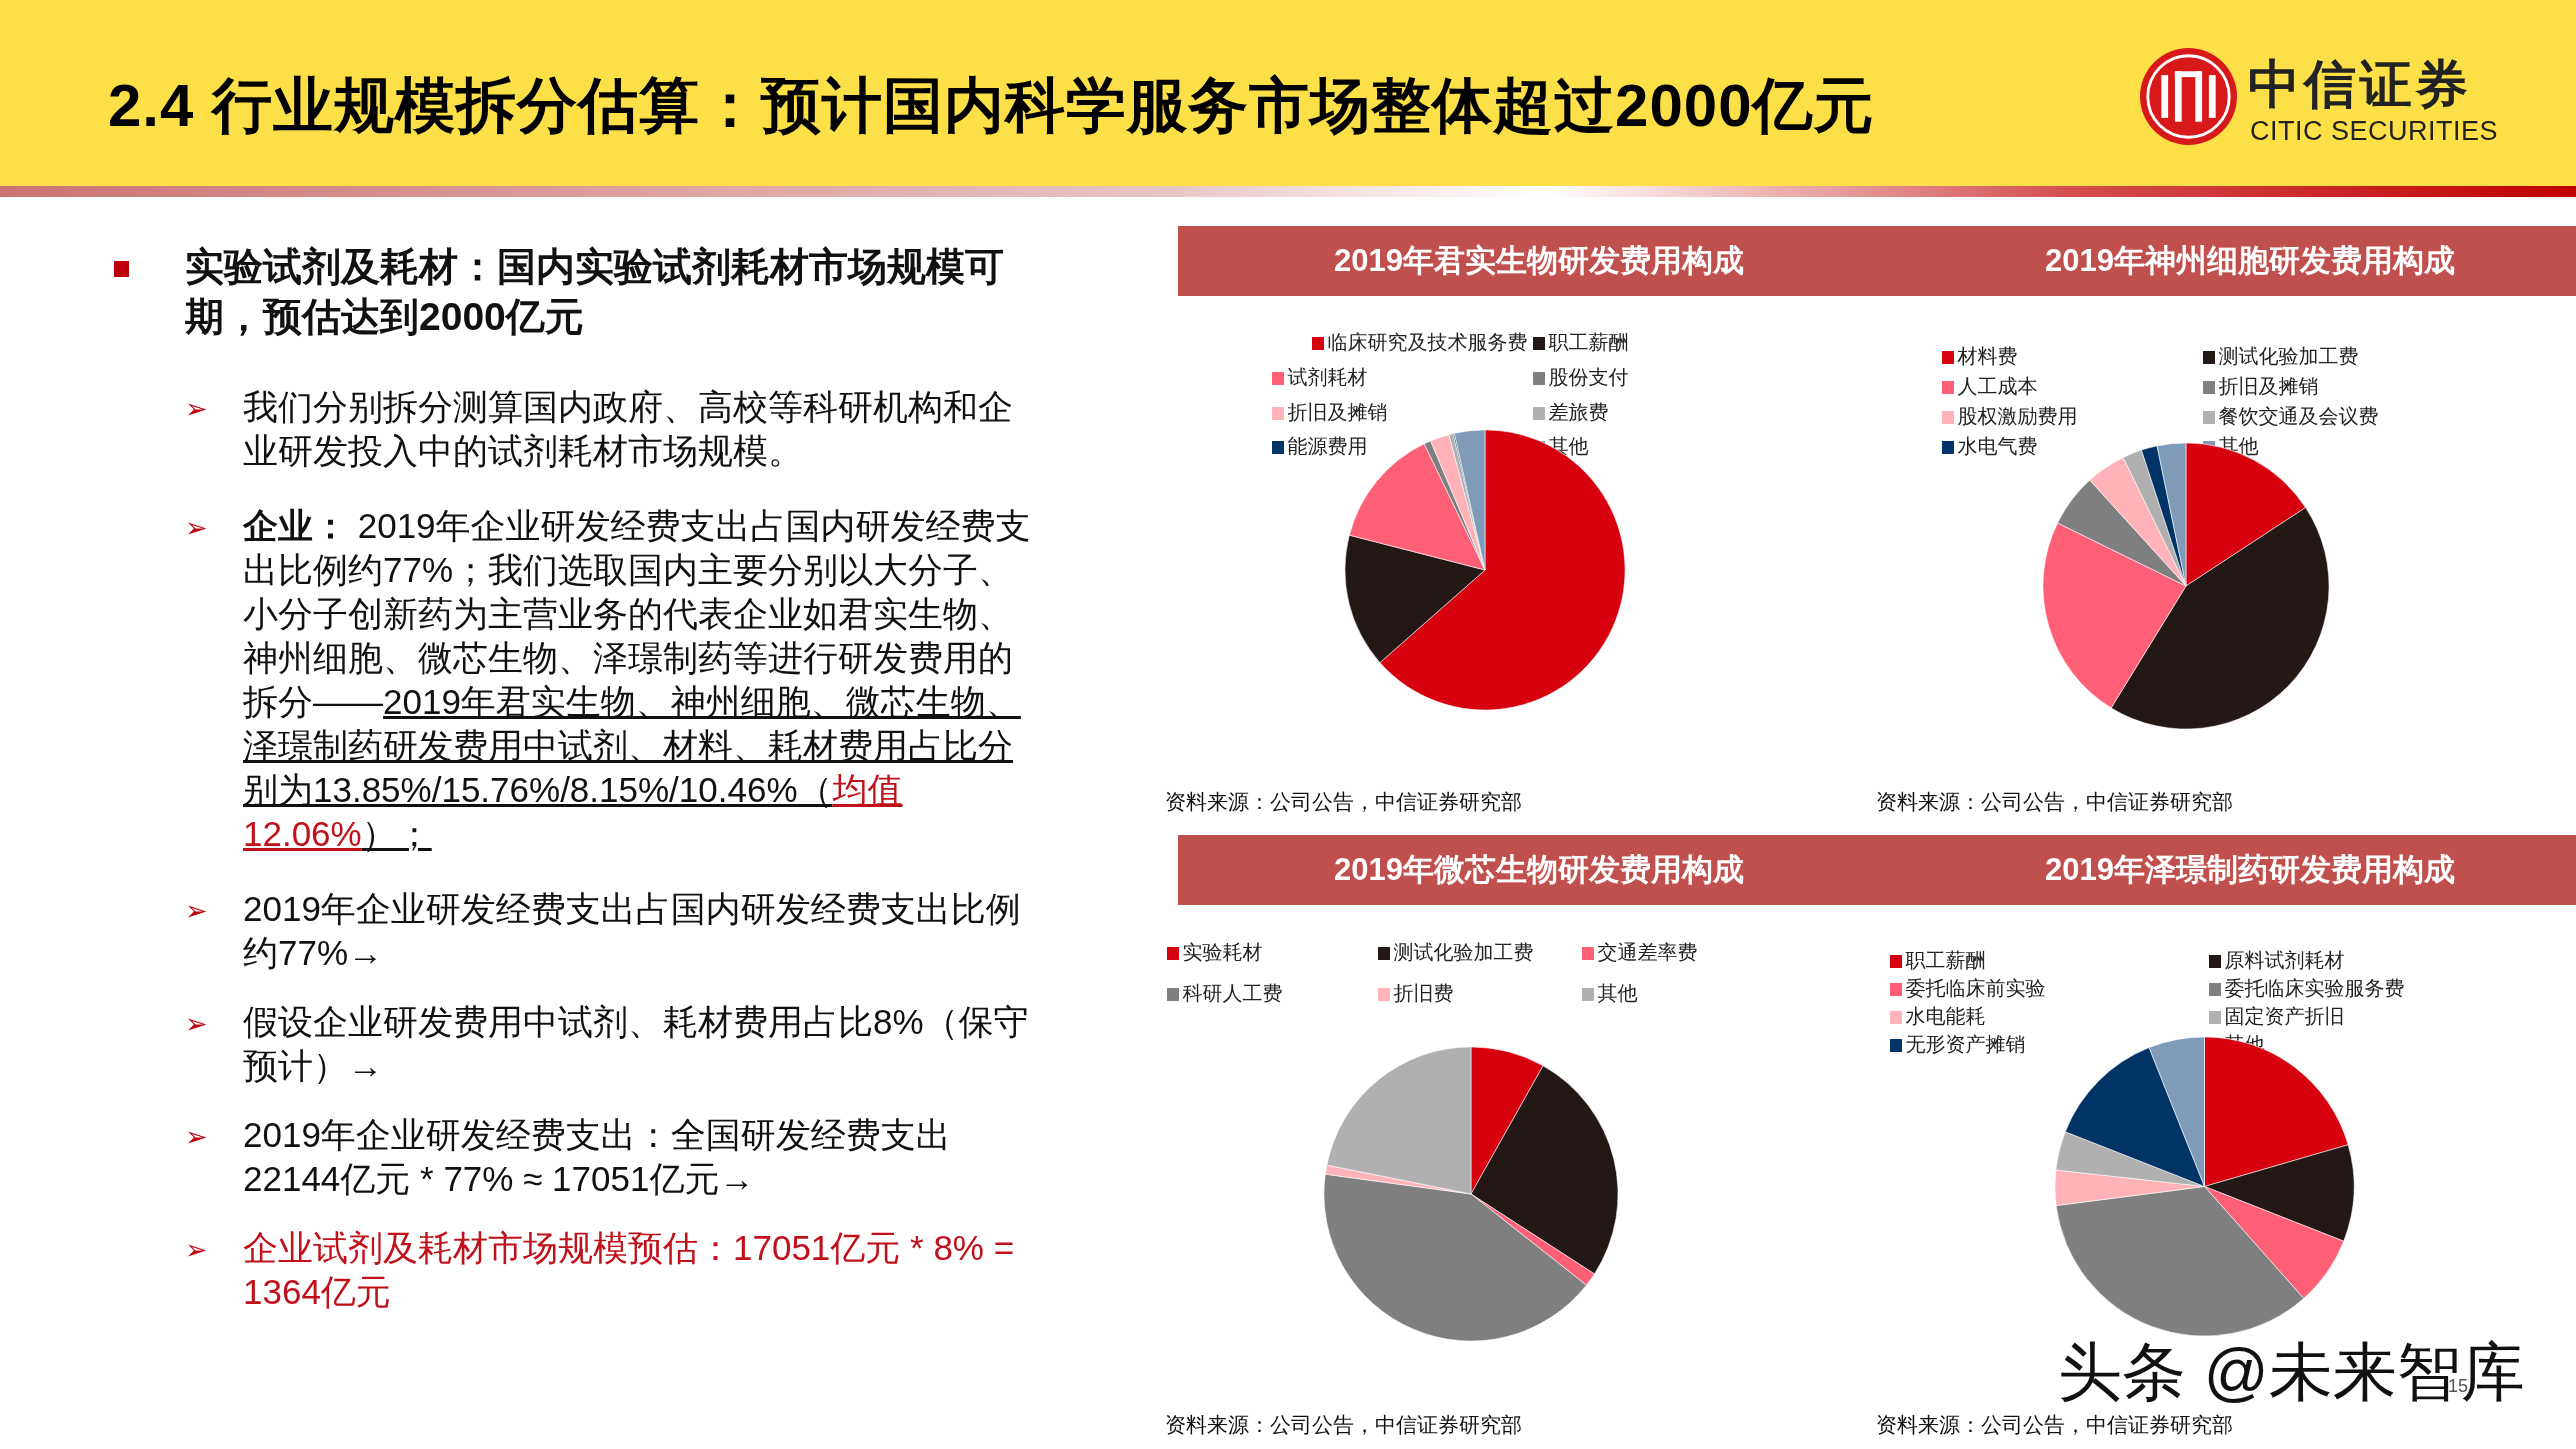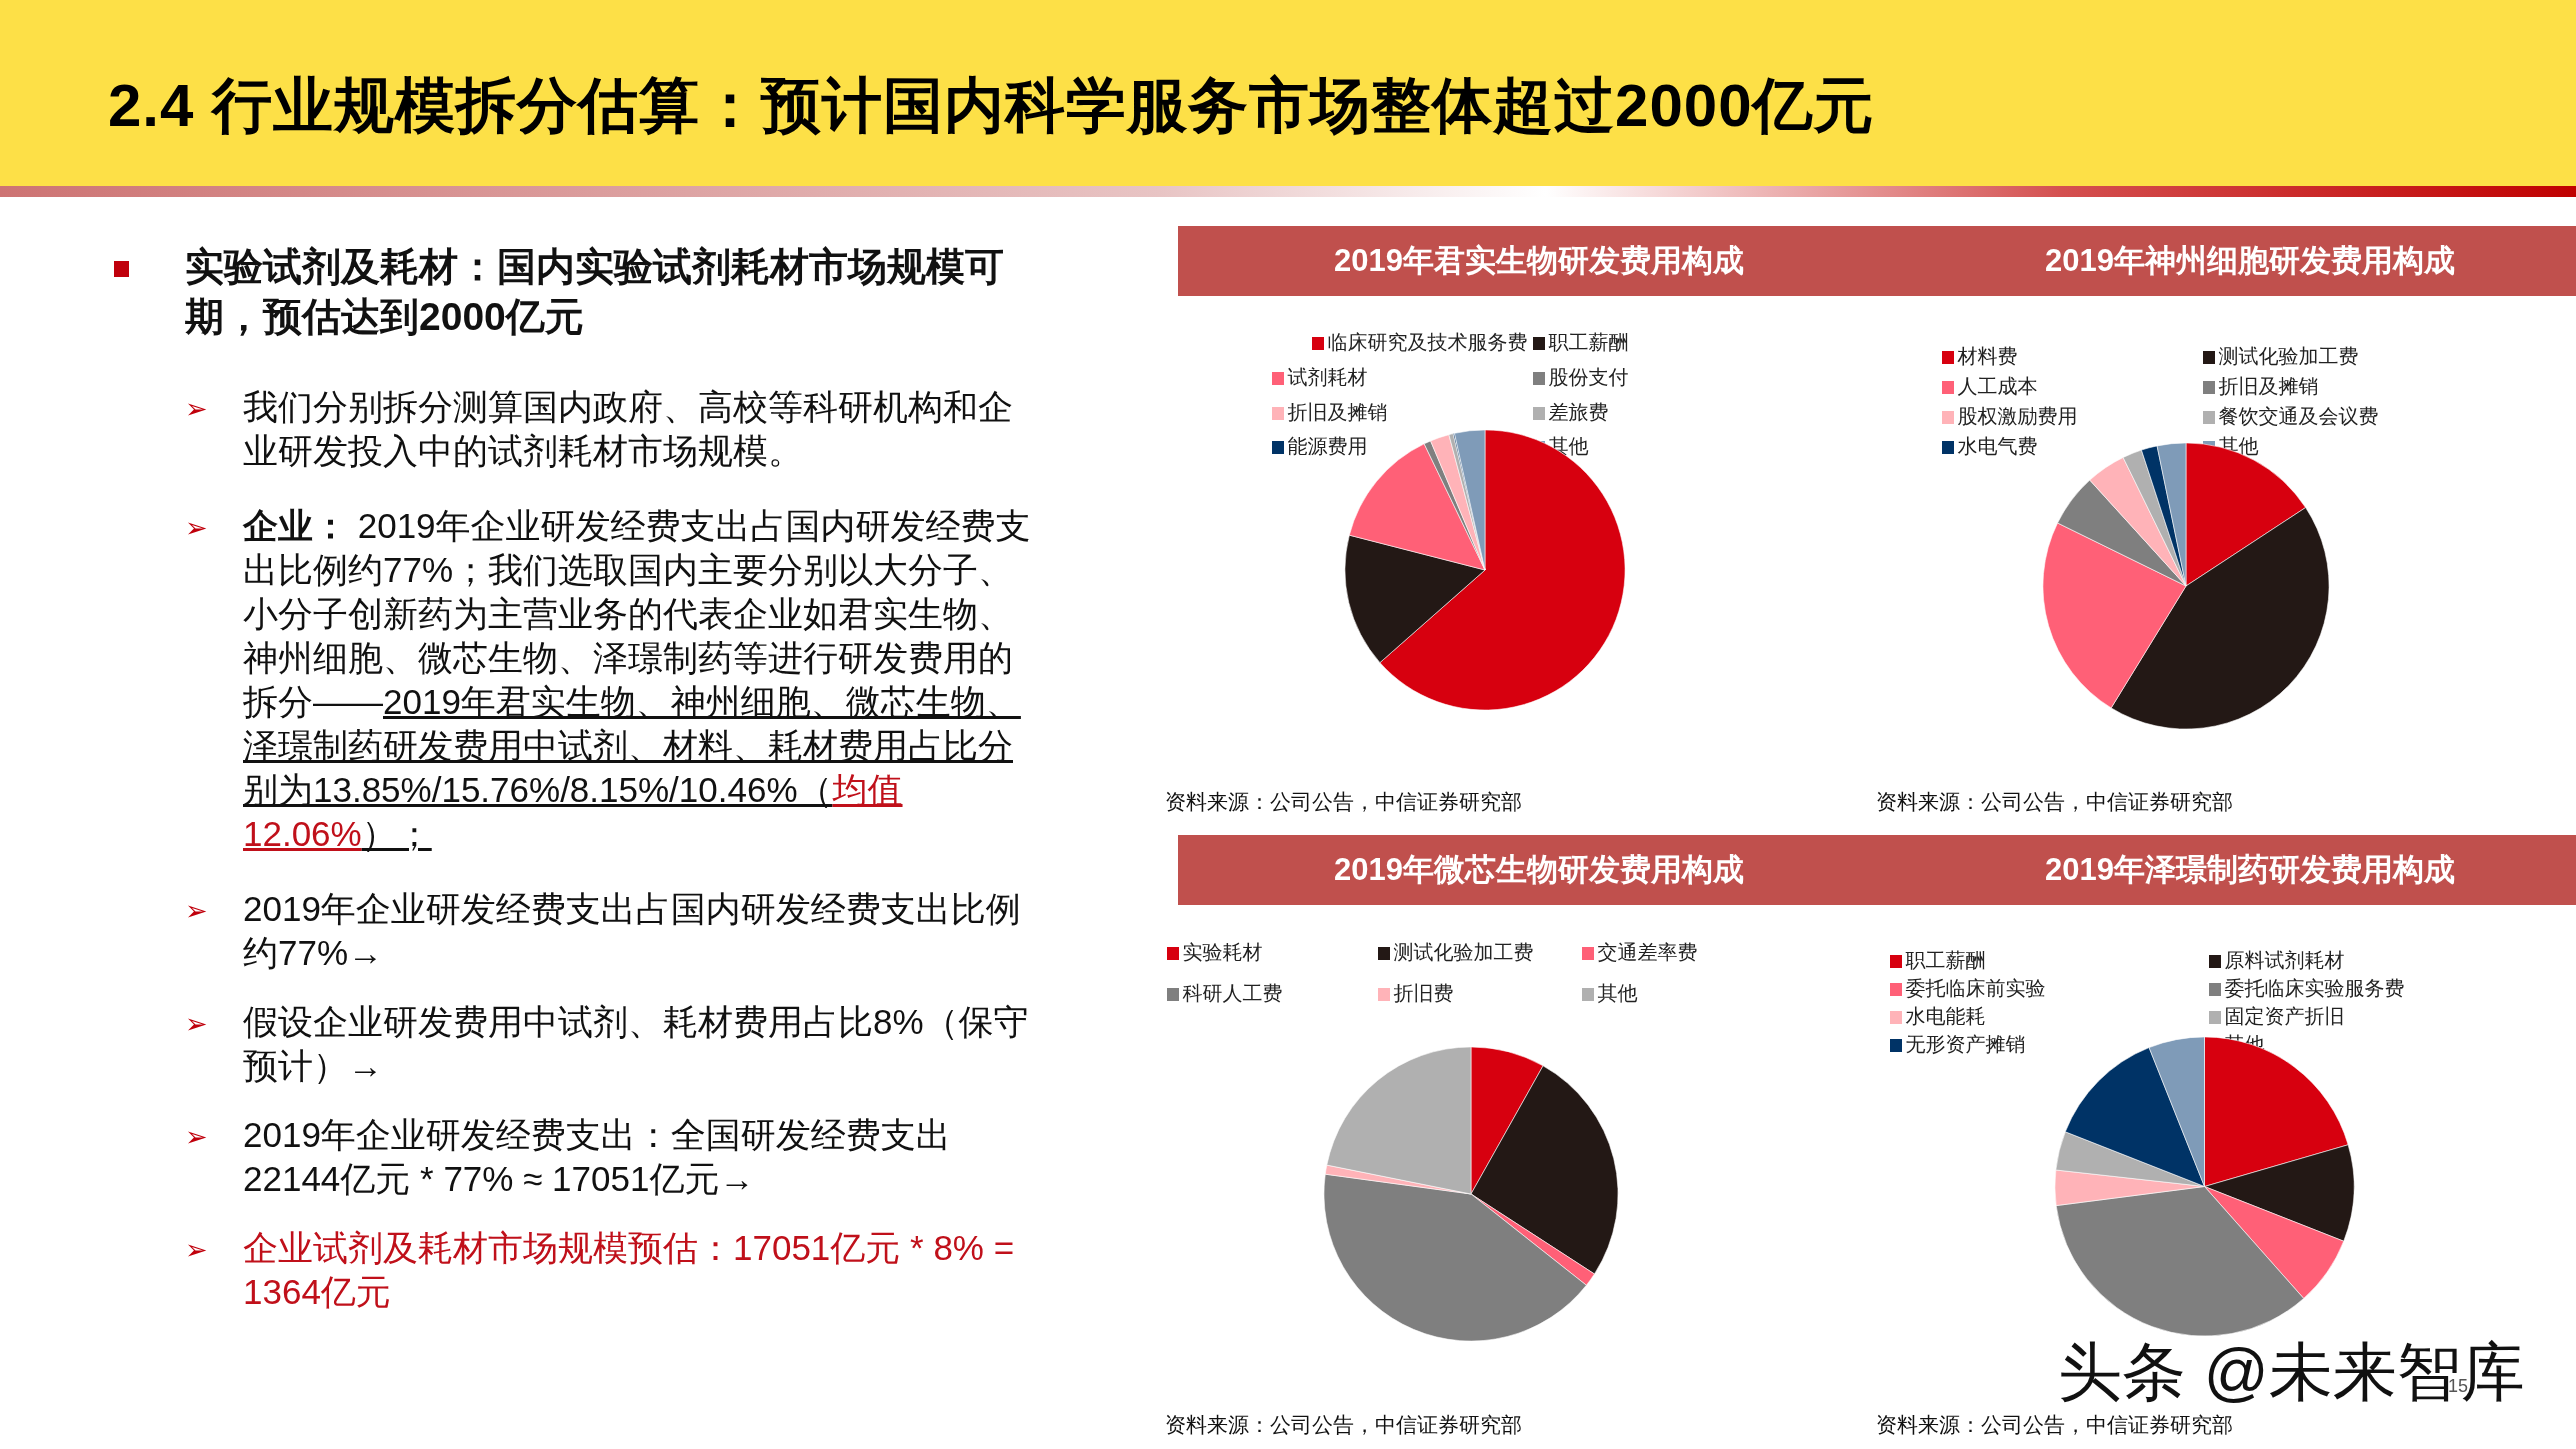--- a/index.html
+++ b/index.html
@@ -28,20 +28,34 @@
   .pie{position:absolute;}
   .source{position:absolute;font-size:21px;color:#111;white-space:nowrap;}
   .watermark{position:absolute;left:2058px;top:1329px;font-size:64px;color:#111;white-space:nowrap;text-shadow:1.9px 1.9px 0 #fff,-1.9px -1.9px 0 #fff;}
   .pagenum{position:absolute;left:2448px;top:1376px;font-size:18px;color:#555;}
 </style>
 </head>
 <body>
 
 <div class="header">
   <div class="title">2.4 行业规模拆分估算：预计国内科学服务市场整体超过2000亿元</div>
+  <div class="logo">
+    <div class="logo-circle">
+      <svg width="97" height="97" viewBox="0 0 100 100">
+        <circle cx="50" cy="50" r="42" fill="none" stroke="#fff" stroke-width="3"></circle>
+        <rect x="22" y="28" width="7" height="44" fill="#fff"></rect>
+        <rect x="36" y="24" width="7" height="52" fill="#fff"></rect>
+        <rect x="57" y="24" width="7" height="52" fill="#fff"></rect>
+        <rect x="71" y="28" width="7" height="44" fill="#fff"></rect>
+        <rect x="36" y="24" width="28" height="6" fill="#fff"></rect>
+      </svg>
+    </div>
+    <div class="logo-cn">中信证券</div>
+    <div class="logo-en">CITIC SECURITIES</div>
+  </div>
 </div>
 <div class="header-bar"></div>
 
 <div class="left">
   <div class="main-bullet">
     <span class="sq"></span>
     <span>实验试剂及耗材：国内实验试剂耗材市场规模可期，预估达到2000亿元</span>
   </div>
 
   <div class="sub" style="margin-top:43px;">

